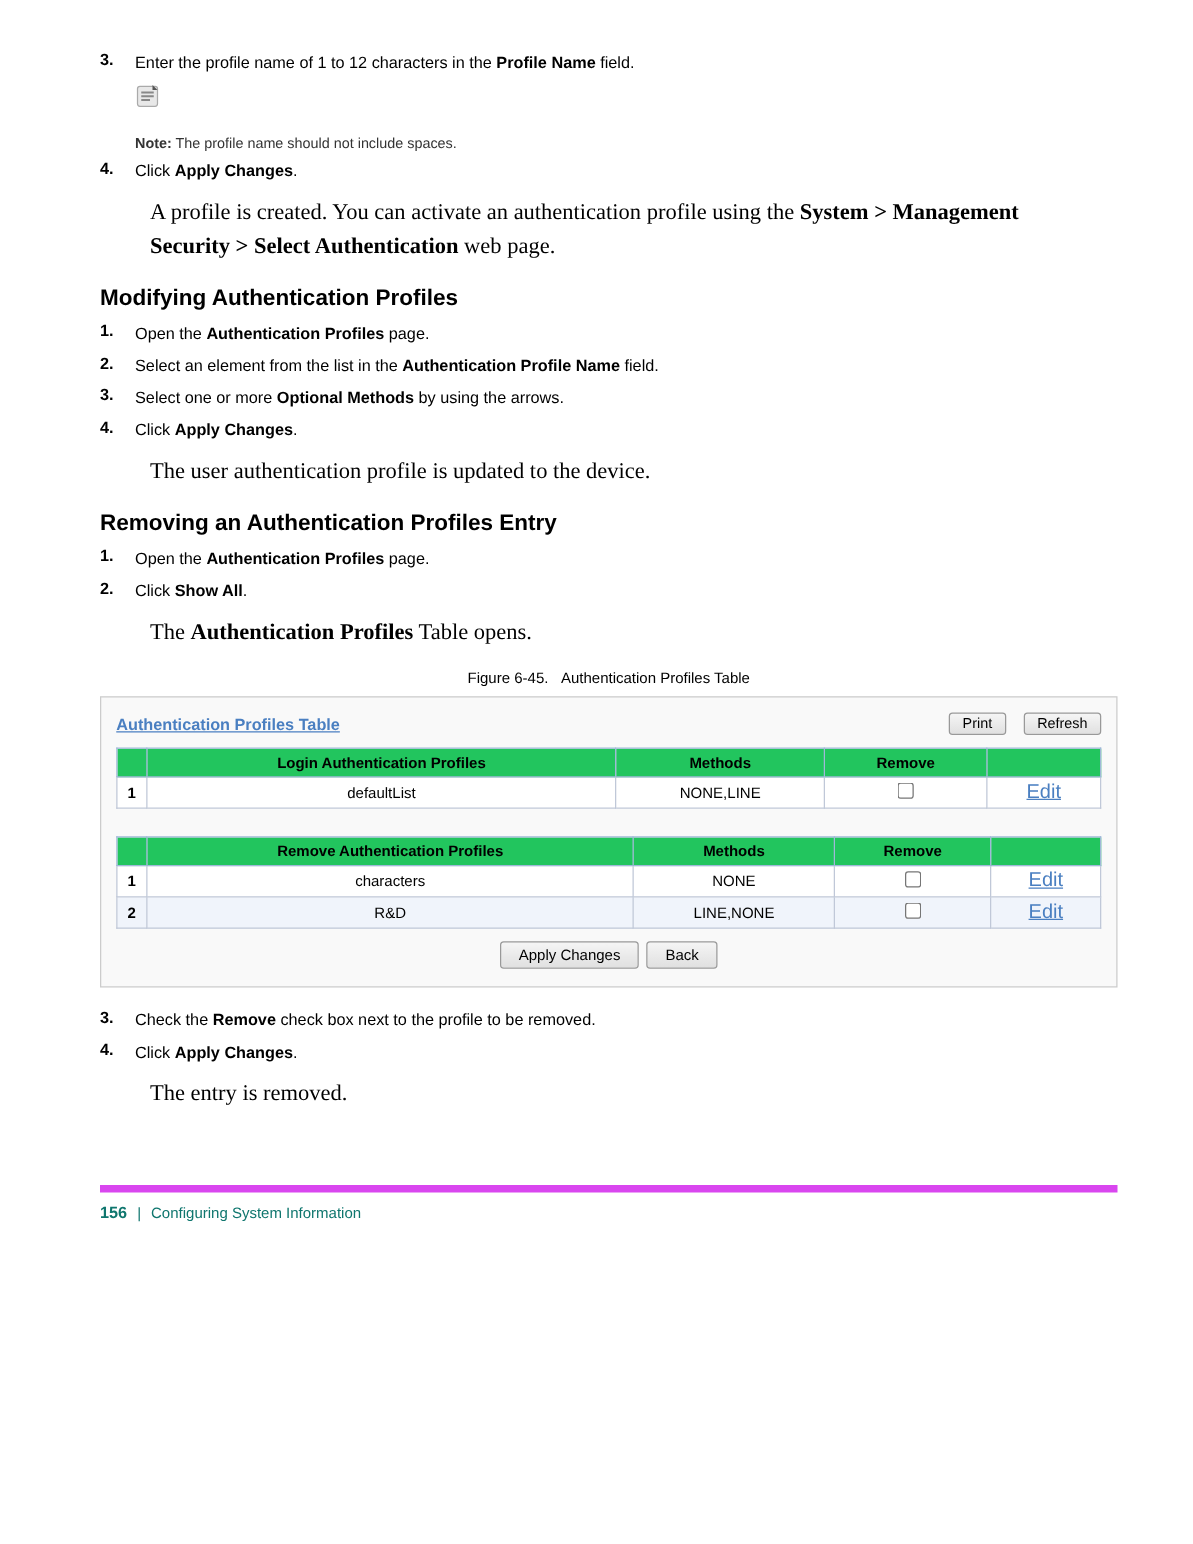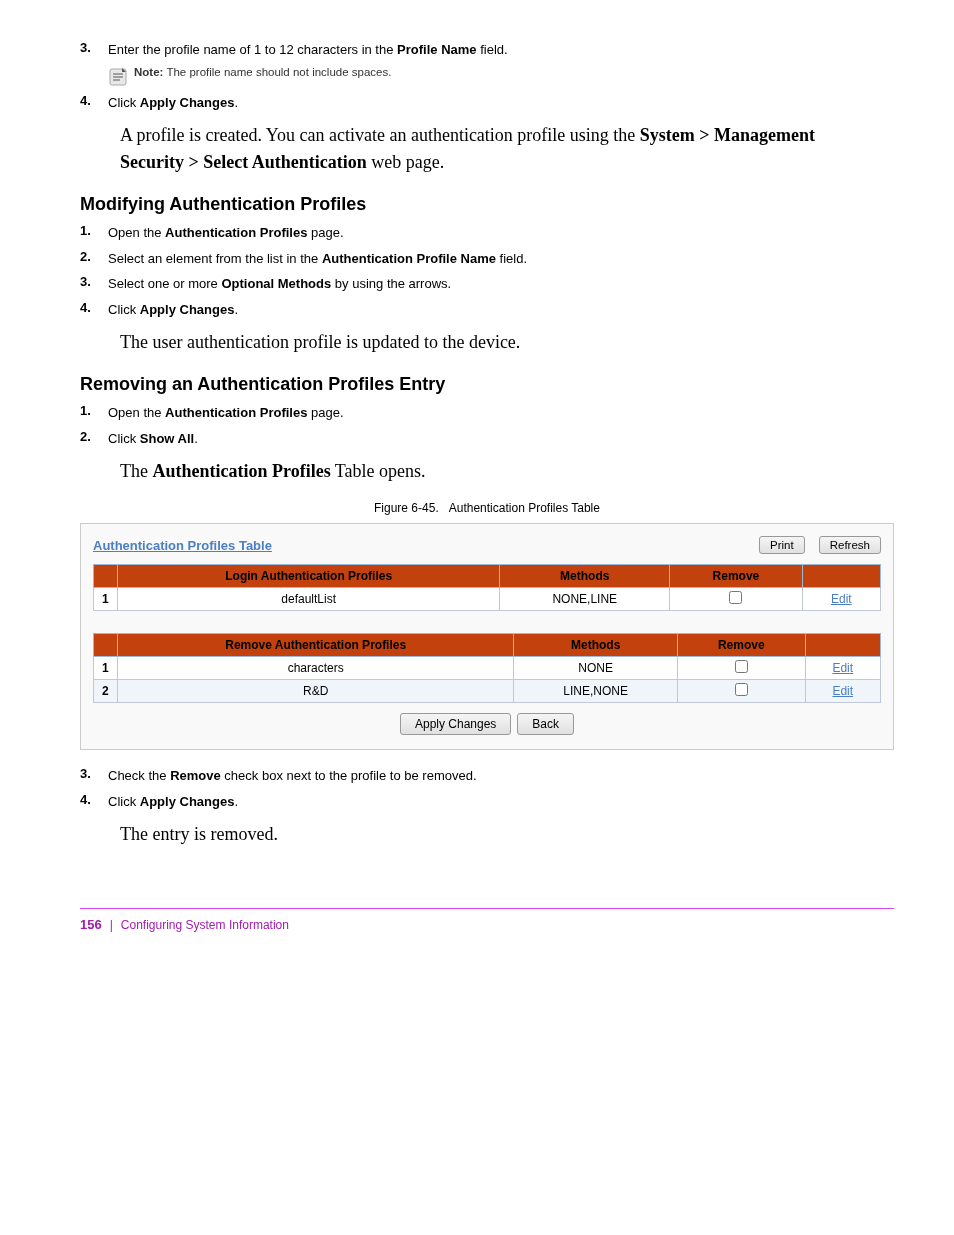--- a/index.html
+++ b/index.html
@@ -29,21 +29,22 @@
       font-size: 13px;
       line-height: 1.5;
     }
     .step-text b {
       font-weight: bold;
     }
     .note-box {
       display: flex;
       align-items: flex-start;
       margin: 6px 0 6px 28px;
-      gap: 6px;
+      gap: 22px;
+      flex-direction: column;
     }
     .note-icon {
       width: 20px;
       height: 20px;
       flex-shrink: 0;
       margin-top: 1px;
     }
     .note-text {
       font-size: 11.5px;
       color: #333;
@@ -105,21 +106,21 @@
       border-radius: 3px;
     }
 
     .data-table {
       width: 100%;
       border-collapse: collapse;
       font-size: 12px;
       margin-bottom: 10px;
     }
     .data-table thead tr {
-      background: #c2410c;
+      background: #22c55e;
     }
     .data-table thead th {
       padding: 4px 8px;
       font-weight: bold;
       text-align: center;
       border: 1px solid #a0b8d8;
       font-size: 12px;
     }
     .data-table tbody tr {
       background: #fff;
@@ -135,21 +136,21 @@
     }
     .data-table tbody td.num-col {
       text-align: left;
       font-weight: bold;
       width: 24px;
     }
     .edit-link {
       color: #4a7fc1;
       text-decoration: underline;
       cursor: pointer;
-      font-size: 12px;
+      font-size: 16px;
     }
     .checkbox-cell input[type="checkbox"] {
       width: 13px;
       height: 13px;
     }
 
     .bottom-btns {
       text-align: center;
       margin-top: 8px;
       display: flex;
@@ -159,28 +160,28 @@
     .bottom-btn {
       padding: 3px 14px;
       font-size: 12px;
       border: 1px solid #999;
       background: linear-gradient(to bottom, #f5f5f5, #e0e0e0);
       cursor: pointer;
       border-radius: 3px;
     }
 
     .footer-bar {
-      border-top: 1px solid #d946ef;
+      border-top: 6px solid #d946ef;
       margin-top: 60px;
       padding-top: 8px;
       display: flex;
       align-items: center;
       gap: 8px;
       font-size: 12px;
-      color: #a21caf;
+      color: #0f766e;
     }
     .footer-bar .page-num {
       font-weight: bold;
       font-size: 13px;
     }
     .spacer { margin-bottom: 4px; }
   </style>
 </head>
 <body>
 

